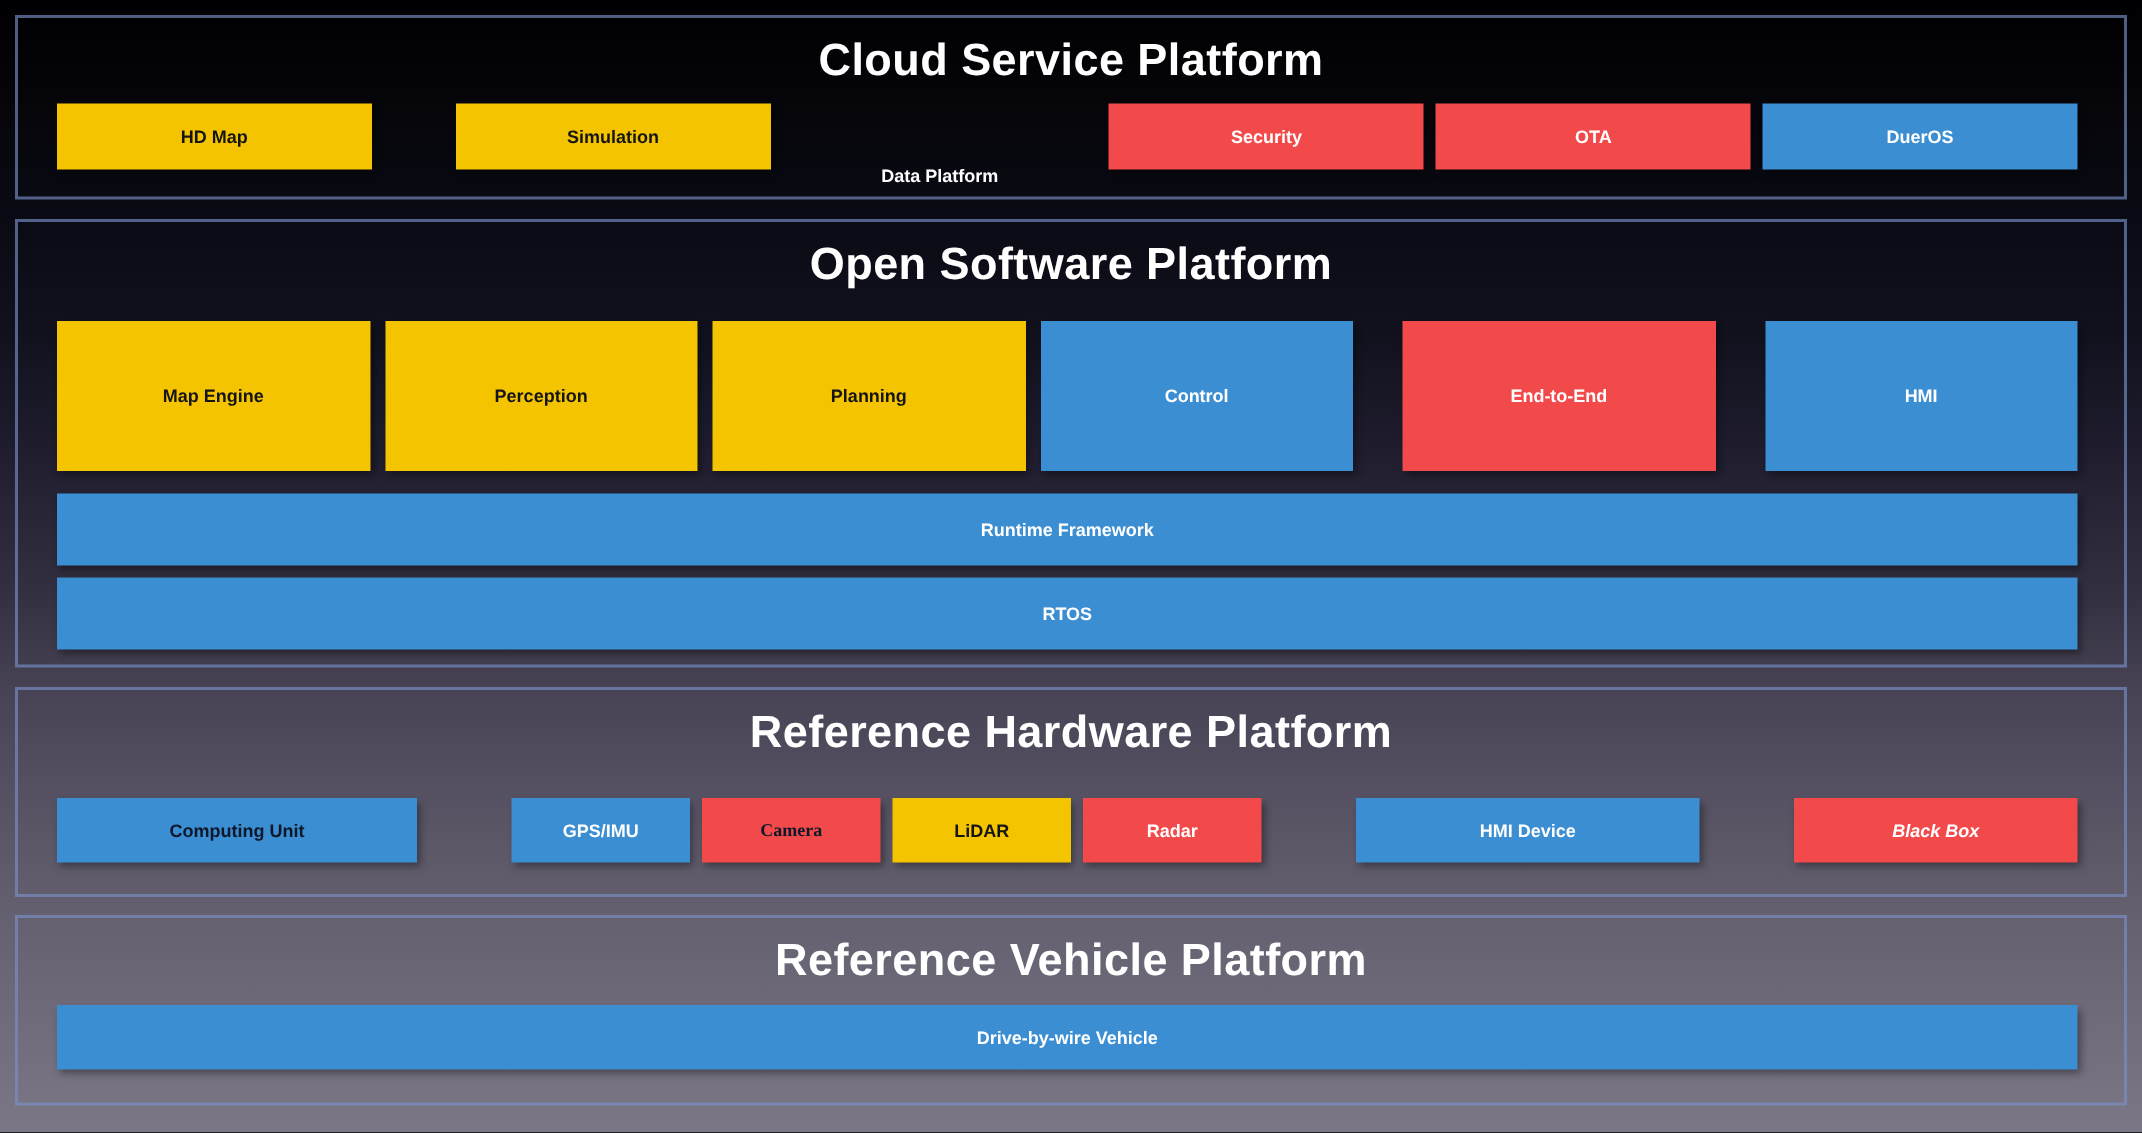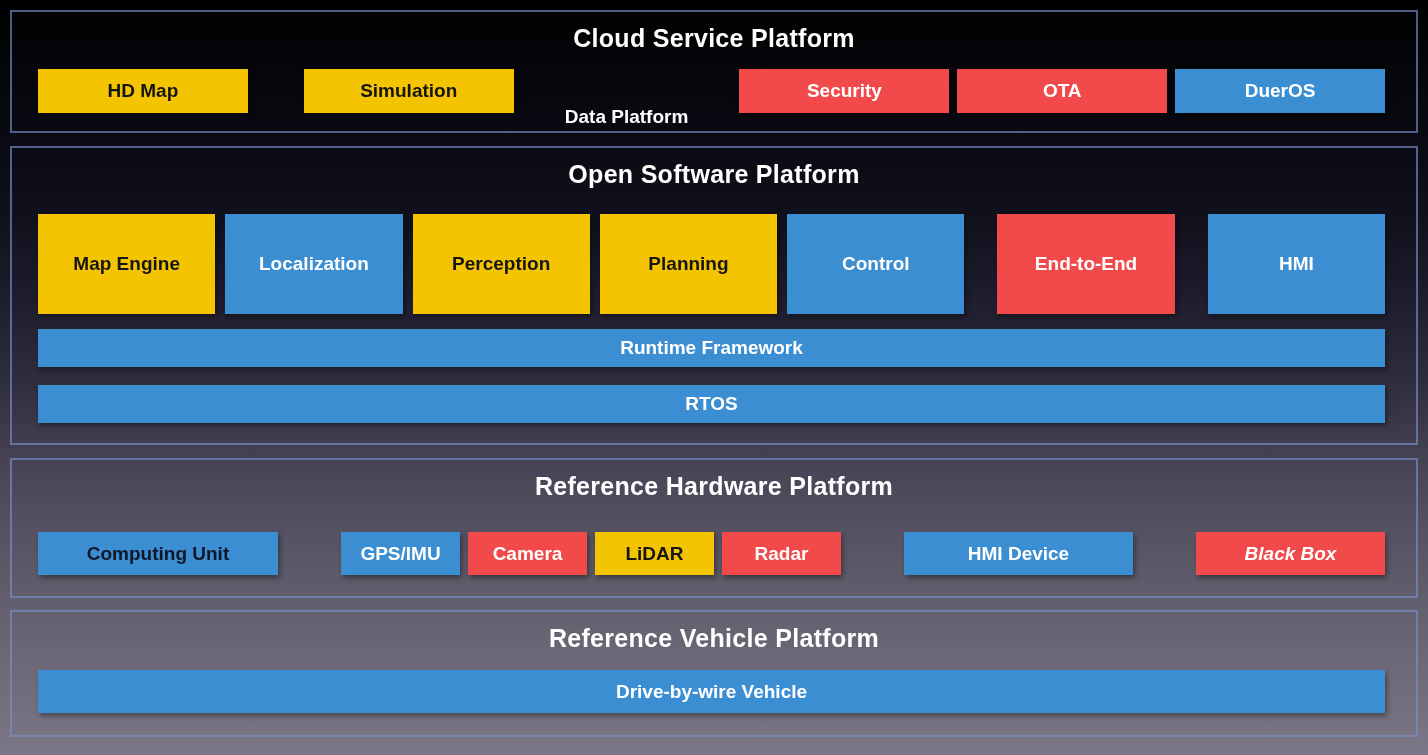--- a/index.html
+++ b/index.html
@@ -14,39 +14,39 @@
       #635f6e 80%, #6f6b7a 90%, #7b7786 100%);
   }
   .section{
     position:absolute;left:10px;width:1408px;
     border:2px solid rgba(120,145,200,0.65);
     box-sizing:border-box;
   }
   .section-title{
     position:absolute;top:12px;left:0;right:0;
     text-align:center;color:#ffffff;
-    font-size:25px;font-weight:bold;letter-spacing:0.3px;
+    font-size:30px;font-weight:bold;letter-spacing:0.3px;
   }
   .row{position:absolute;left:26px;right:31px;display:flex;}
   .box{
     display:flex;align-items:center;justify-content:center;
-    font-size:19px;font-weight:bold;
+    font-size:12px;font-weight:bold;
     box-shadow:2px 3px 5px rgba(0,0,0,0.38);
     box-sizing:border-box;white-space:nowrap;
   }
   .grow{flex:1;}
   
   #sec-cloud{top:10px;height:123px;}
   #sec-software{top:146px;height:299px;}
   #sec-hardware{top:458px;height:140px;}
   #sec-vehicle{top:610px;height:127px;}
   
   .cloud-row{top:57px;height:44px;gap:8px;}
   .modules-row{top:66px;height:100px;gap:10px;}
-  .bar-row{height:38px;}
+  .bar-row{height:48px;}
   #runtime-bar{top:181px;}
   #rtos-bar{top:237px;}
   .hardware-row{top:72px;height:43px;gap:8px;}
   .vehicle-row{top:58px;height:43px;}
   .sep{margin-left:23px;}       
   .hsep{margin-left:55px;}      
   .w240{width:240px;}
   .w119{width:119px;}
   .w190{width:229px;}
   .bar{width:100%;}
@@ -65,41 +65,40 @@
       <div class="box grow" style="background-color: rgb(242, 74, 75); color: rgb(255, 255, 255);">Security</div>
       <div class="box grow" style="background-color: rgb(242, 74, 75); color: #ffffff;">OTA</div>
       <div class="box grow" style="background-color: rgb(59, 142, 210); color: rgb(255, 255, 255);">DuerOS</div>
     </div>
   </div>
 
   <div class="section" id="sec-software">
     <div class="section-title">Open Software Platform</div>
     <div class="row modules-row">
       <div class="box grow" style="background-color: rgb(245, 196, 0); color: rgb(21, 21, 21);">Map Engine</div>
-      <div class="box grow" style="background-color: rgb(59, 142, 210); color: rgb(255, 255, 255);">Localization</div>
       <div class="box grow" style="background-color: rgb(245, 196, 0); color: rgb(21, 21, 21);">Perception</div>
       <div class="box grow" style="background-color: rgb(245, 196, 0); color: rgb(21, 21, 21);">Planning</div>
       <div class="box grow" style="background-color: rgb(59, 142, 210); color: rgb(255, 255, 255);">Control</div>
       <div class="box grow sep" style="background-color: rgb(242, 74, 75); color: rgb(255, 255, 255);">End-to-End</div>
       <div class="box grow sep" style="background-color: rgb(59, 142, 210); color: rgb(255, 255, 255);">HMI</div>
     </div>
     <div class="row bar-row" id="runtime-bar">
       <div class="box bar" style="background-color: rgb(59, 142, 210); color: rgb(255, 255, 255);">Runtime Framework</div>
     </div>
     <div class="row bar-row" id="rtos-bar">
       <div class="box bar" style="background-color: rgb(59, 142, 210); color: rgb(255, 255, 255);">RTOS</div>
     </div>
   </div>
 
   <div class="section" id="sec-hardware">
     <div class="section-title">Reference Hardware Platform</div>
     <div class="row hardware-row">
       <div class="box w240" style="background-color: rgb(59, 142, 210); color: #0f172a;">Computing Unit</div>
       <div class="box w119 hsep" style="background-color: rgb(59, 142, 210); color: rgb(255, 255, 255);">GPS/IMU</div>
-      <div class="box w119" style="background-color: rgb(242, 74, 75); color: #ffffff;">Camera</div>
+      <div class="box w119" style="background-color: rgb(242, 74, 75); color: #0f172a; font-family: Liberation Serif, serif;">Camera</div>
       <div class="box w119" style="background-color: rgb(245, 196, 0); color: rgb(21, 21, 21);">LiDAR</div>
       <div class="box w119" style="background-color: rgb(242, 74, 75); color: rgb(255, 255, 255);">Radar</div>
       <div class="box w190 hsep" style="background-color: rgb(59, 142, 210); color: rgb(255, 255, 255);">HMI Device</div>
       <div class="box grow hsep" style="background-color: rgb(242, 74, 75); color: rgb(255, 255, 255); font-style: italic;">Black Box</div>
     </div>
   </div>
 
   <div class="section" id="sec-vehicle">
     <div class="section-title">Reference Vehicle Platform</div>
     <div class="row vehicle-row">

